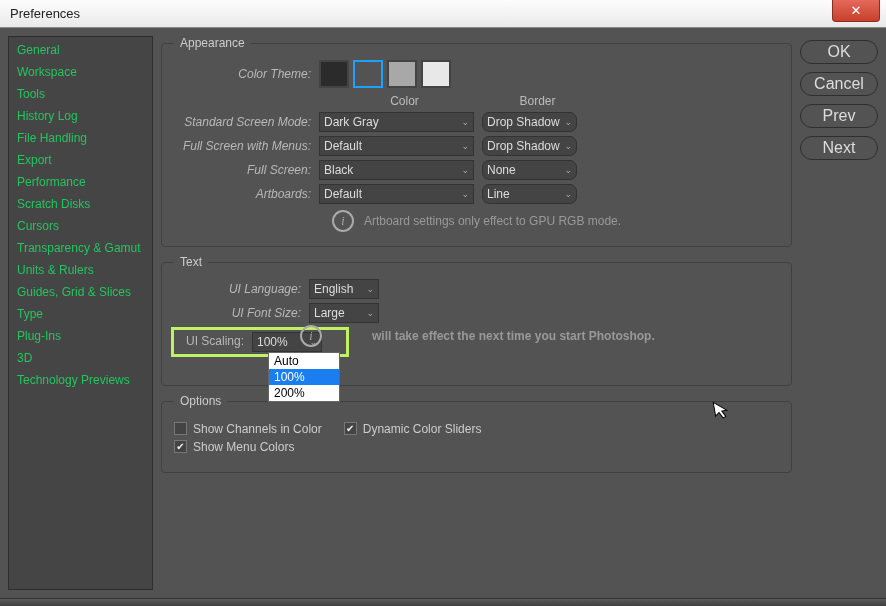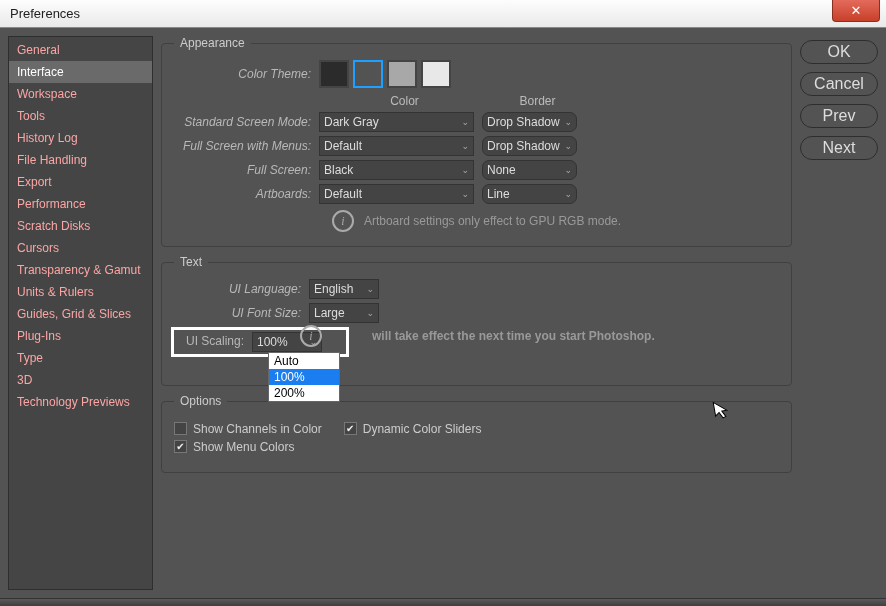--- a/index.html
+++ b/index.html
@@ -39,21 +39,21 @@
     height: 570px;
   }
   .sidebar {
     width: 145px;
     background: #454545;
     border: 1px solid #2e2e2e;
     padding: 2px 0;
   }
   .sidebar-item {
     padding: 2px 8px;
-    color: #fca5a5;
+    color: #22c55e;
     cursor: default;
     font-size: 12px;
     line-height: 18px;
   }
   .sidebar-item.selected { background: #6a6a6a; color: #fff; }
   .content {
     flex: 1;
     position: relative;
   }
   fieldset {
@@ -125,21 +125,21 @@
   .info-icon {
     width:22px; height:22px; border:2px solid #aaa; border-radius:50%;
     display:flex; align-items:center; justify-content:center;
     font-family: Georgia, serif; font-style: italic; color:#aaa;
     flex-shrink:0;
   }
   .info-text { color:#999; font-size:12px; }
   .text-section .label-col { width:135px; }
   .scaling-box {
     position: relative;
-    border: 3px solid #ffffff;
+    border: 3px solid #bef264;
     padding: 2px 2px 2px 2px;
     margin-left: -3px;
     width: 178px;
   }
   .dropdown-open {
     position:absolute;
     top: 22px; left: 94px;
     width: 72px;
     background: #fff;
     border: 1px solid #666;
@@ -176,34 +176,33 @@
 <div class="titlebar">
   <span class="title">Preferences</span>
   <div class="close-btn">
     <span>✕</span>
   </div>
 </div>
 
 <div class="main">
   <div class="sidebar" id="sidebar">
       <div class="sidebar-item">General</div>
-      <div class="sidebar-item selected">Interface</div>
       <div class="sidebar-item">Workspace</div>
       <div class="sidebar-item">Tools</div>
       <div class="sidebar-item">History Log</div>
       <div class="sidebar-item">File Handling</div>
       <div class="sidebar-item">Export</div>
       <div class="sidebar-item">Performance</div>
       <div class="sidebar-item">Scratch Disks</div>
       <div class="sidebar-item">Cursors</div>
       <div class="sidebar-item">Transparency &amp; Gamut</div>
       <div class="sidebar-item">Units &amp; Rulers</div>
       <div class="sidebar-item">Guides, Grid &amp; Slices</div>
+      <div class="sidebar-item">Type</div>
       <div class="sidebar-item">Plug-Ins</div>
-      <div class="sidebar-item">Type</div>
       <div class="sidebar-item">3D</div>
       <div class="sidebar-item">Technology Previews</div>
     </div>
 
   <div class="content">
 
     <fieldset>
       <legend>Appearance</legend>
       <div class="row">
         <div class="label-col">Color Theme:</div>

